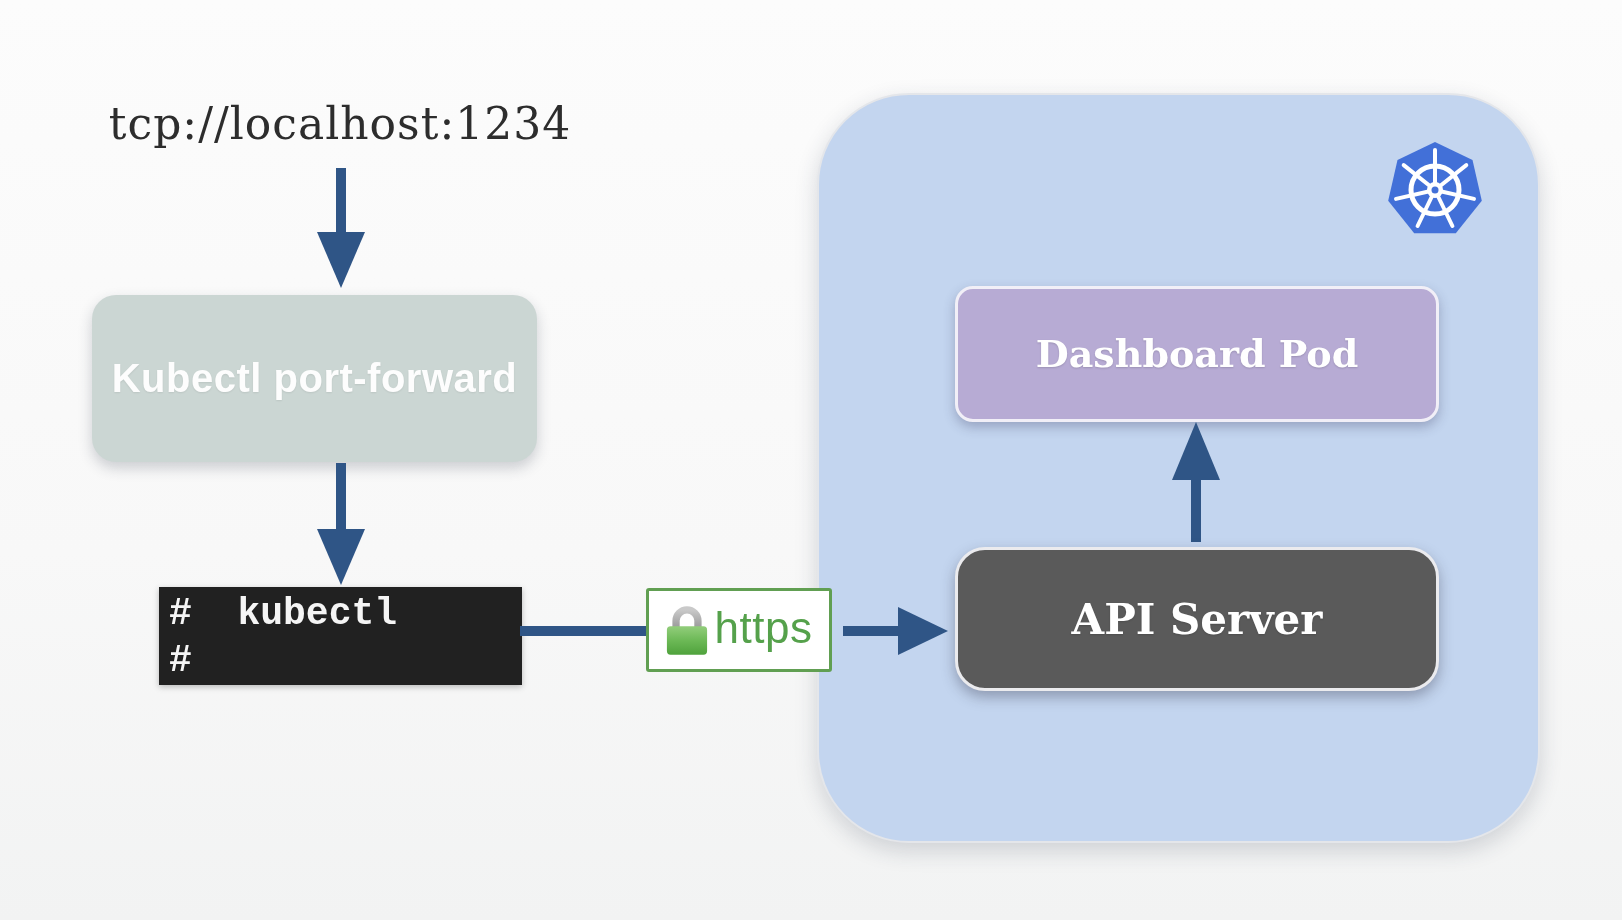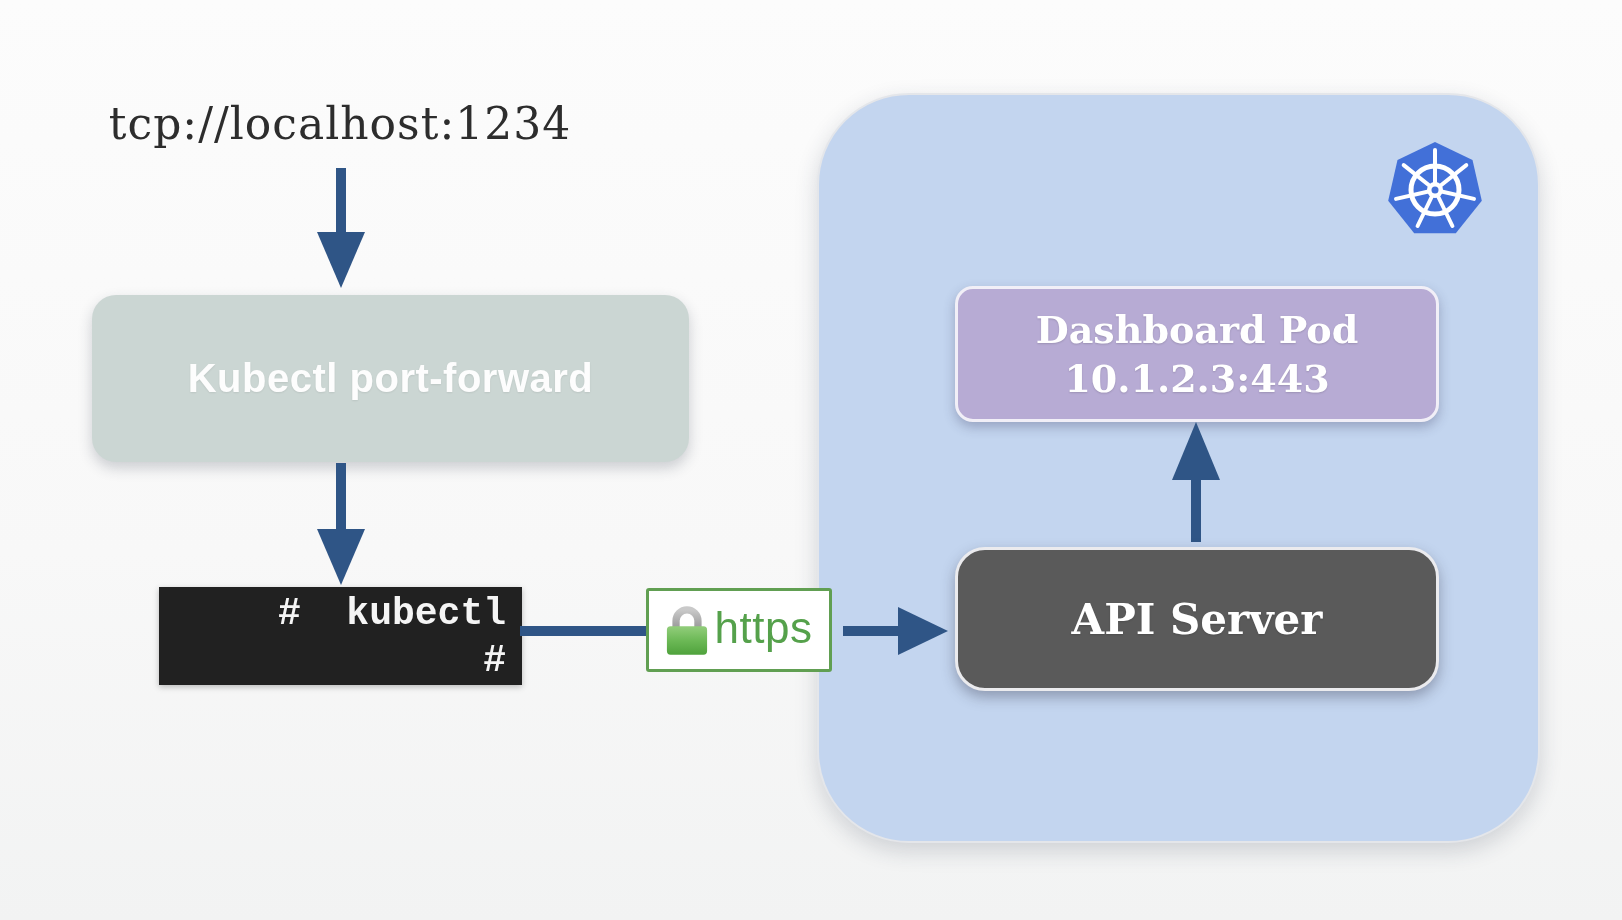--- a/index.html
+++ b/index.html
@@ -21,33 +21,32 @@
   }
   
   .tcp-label{
     position:absolute;left:70px;top:98px;width:540px;
     text-align:center;font-family:"DejaVu Serif","Liberation Serif",serif;
     font-size:44px;color:#2d2d2d;letter-spacing:1px;
   }
   
   .box{position:absolute;display:flex;flex-direction:column;align-items:center;justify-content:center;box-sizing:border-box;}
   .sage-box{
-    left:92px;top:295px;width:597px;height:167px;
+    left:92px;top:295px;width:445px;height:167px;
     background:var(--sage);border-radius:24px;
     box-shadow:0 6px 14px rgba(40,50,70,.22);
   }
   .sage-box span{
     color:#fdfdfd;font-weight:700;font-size:40px;letter-spacing:.5px;
     text-shadow:0 1px 2px rgba(0,0,0,.08);
   }
   .terminal{
     position:absolute;left:159px;top:587px;width:363px;height:98px;
     background:var(--term-bg);box-sizing:border-box;padding:3px 16px 0 10px;
     box-shadow:0 2px 6px rgba(0,0,0,.25);
-    text-align:right;
   }
   .tline{
     margin:0;font-family:"Liberation Mono","DejaVu Sans Mono",monospace;
     font-size:38px;font-weight:700;line-height:47px;color:#f5f5f5;white-space:pre;
   }
   
   .https-badge{
     position:absolute;left:646px;top:588px;width:186px;height:84px;
     background:#ffffff;border:3px solid var(--green-border);border-radius:3px;
     box-sizing:border-box;display:flex;align-items:center;justify-content:center;gap:7px;
@@ -137,21 +136,20 @@
         <line x1="50" y1="50" x2="11" y2="58.9"></line>
         <line x1="50" y1="50" x2="18.7" y2="25.1"></line>
       </g>
       <circle cx="50" cy="50" r="24" fill="none" stroke="#ffffff" stroke-width="5"></circle>
       <circle cx="50" cy="50" r="8" fill="#ffffff"></circle>
       <circle cx="50" cy="50" r="3.5" fill="#4270d8"></circle>
     </svg>
 
     <div class="box pod-box">
       <div class="serif-label">Dashboard Pod</div>
-      <div class="serif-label">10.1.2.3:443</div>
     </div>
 
     <div class="arrow-v" id="arrow-4">
       <div class="head-up"></div>
       <div class="shaft-v"></div>
     </div>
 
     <div class="box api-box">
       <span class="serif-label">API Server</span>
     </div>

